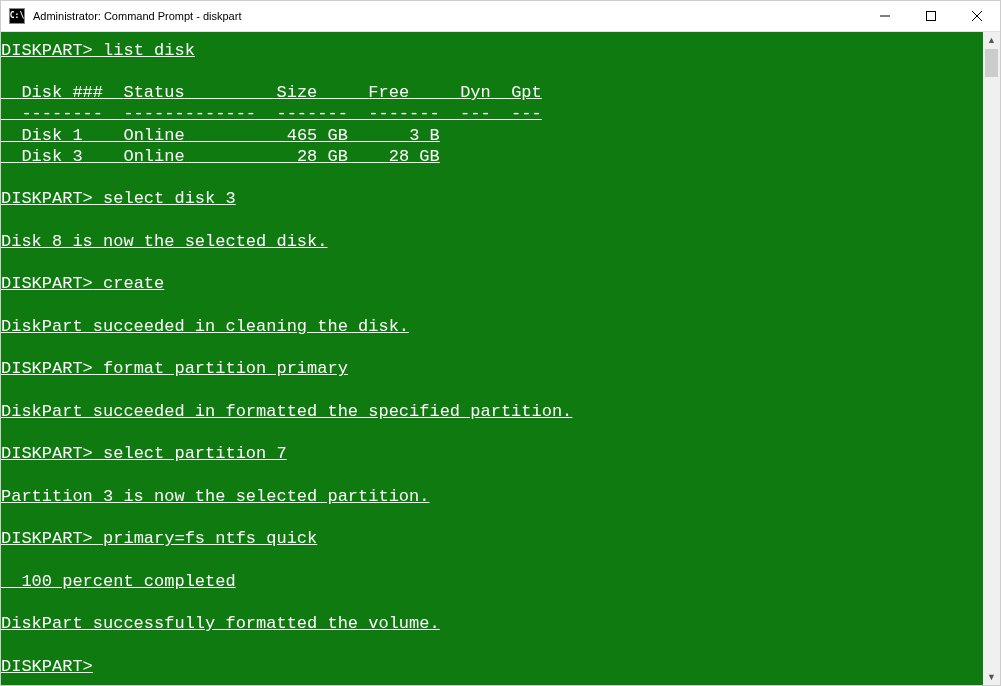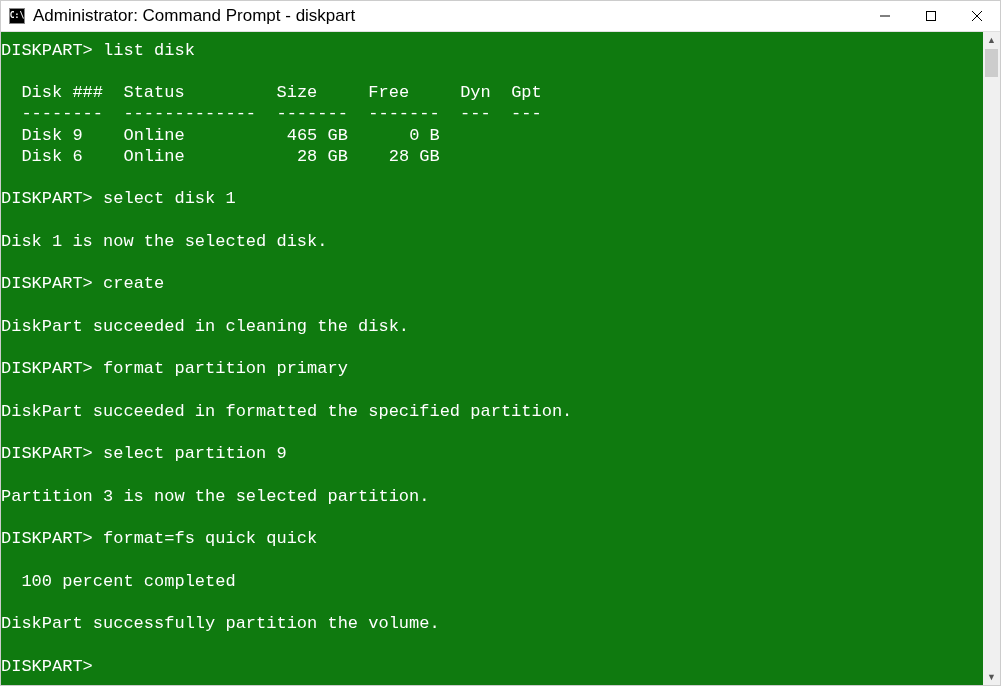--- a/index.html
+++ b/index.html
@@ -33,21 +33,21 @@
       font-size: 8px;
       display: flex;
       align-items: center;
       justify-content: center;
       margin-right: 8px;
       font-family: monospace;
       font-weight: bold;
       border: 1px solid #888;
     }
     .titlebar-title {
-      font-size: 17px;
+      font-size: 11px;
       color: #000;
       flex: 1;
     }
     .titlebar-controls {
       display: flex;
       height: 100%;
     }
     .titlebar-btn {
       width: 46px;
       height: 100%;
@@ -66,20 +66,21 @@
     .terminal {
       flex: 1;
       background: #0f7a0f;
       color: #fff;
       font-family: Consolas, 'Courier New', monospace;
       font-size: 17px;
       line-height: 1.25;
       padding: 8px 13px 8px 0;
       white-space: pre;
       overflow: hidden;
+      text-decoration: underline;
     }
     .scrollbar {
       width: 17px;
       background: #f0f0f0;
       position: relative;
       display: flex;
       flex-direction: column;
     }
     .scroll-arrow {
       height: 17px;
@@ -127,44 +128,44 @@
             <line x1="10" y1="0" x2="0" y2="10" stroke="#000" stroke-width="1"></line>
           </svg>
       </div>
     </div>
   </div>
   <div class="terminal-wrap">
     <div class="terminal"><span>DISKPART&gt;</span> <span>list disk</span>
 
   <span>Disk ###</span>  <span>Status</span>         <span>Size</span>     <span>Free</span>     <span>Dyn</span>  <span>Gpt</span>
   --------  -------------  -------  -------  ---  ---
-  <span>Disk 9</span>    <span>Online</span>          <span>465 GB</span>      <span>0 B</span>
-  <span>Disk 6</span>    <span>Online</span>           <span>28 GB</span>    <span>28 GB</span>
+  <span>Disk 1</span>    <span>Online</span>          <span>465 GB</span>      <span>3 B</span>
+  <span>Disk 3</span>    <span>Online</span>           <span>28 GB</span>    <span>28 GB</span>
 
-<span>DISKPART&gt;</span> <span>select disk 1</span>
+<span>DISKPART&gt;</span> <span>select disk 3</span>
 
-<span>Disk 1 is now the selected disk.</span>
+<span>Disk 8 is now the selected disk.</span>
 
 <span>DISKPART&gt;</span> <span>create</span>
 
 <span>DiskPart succeeded in cleaning the disk.</span>
 
 <span>DISKPART&gt;</span> <span>format partition primary</span>
 
 <span>DiskPart succeeded in formatted the specified partition.</span>
 
-<span>DISKPART&gt;</span> <span>select partition 9</span>
+<span>DISKPART&gt;</span> <span>select partition 7</span>
 
 <span>Partition 3 is now the selected partition.</span>
 
-<span>DISKPART&gt;</span> <span>format=fs quick quick</span>
+<span>DISKPART&gt;</span> <span>primary=fs ntfs quick</span>
 
 <span>  100 percent completed</span>
 
-<span>DiskPart successfully partition the volume.</span>
+<span>DiskPart successfully formatted the volume.</span>
 
 <span>DISKPART&gt;</span></div>
     <div class="scrollbar">
       <div class="scroll-arrow">▲</div>
       <div class="scroll-track">
         <div class="scroll-thumb"></div>
       </div>
       <div class="scroll-arrow">▼</div>
     </div>
   </div>

